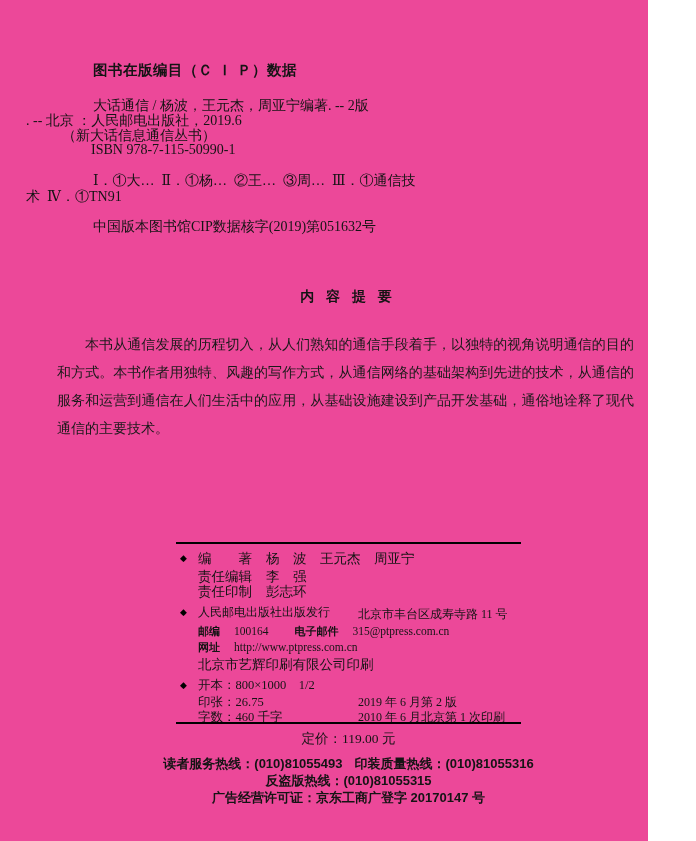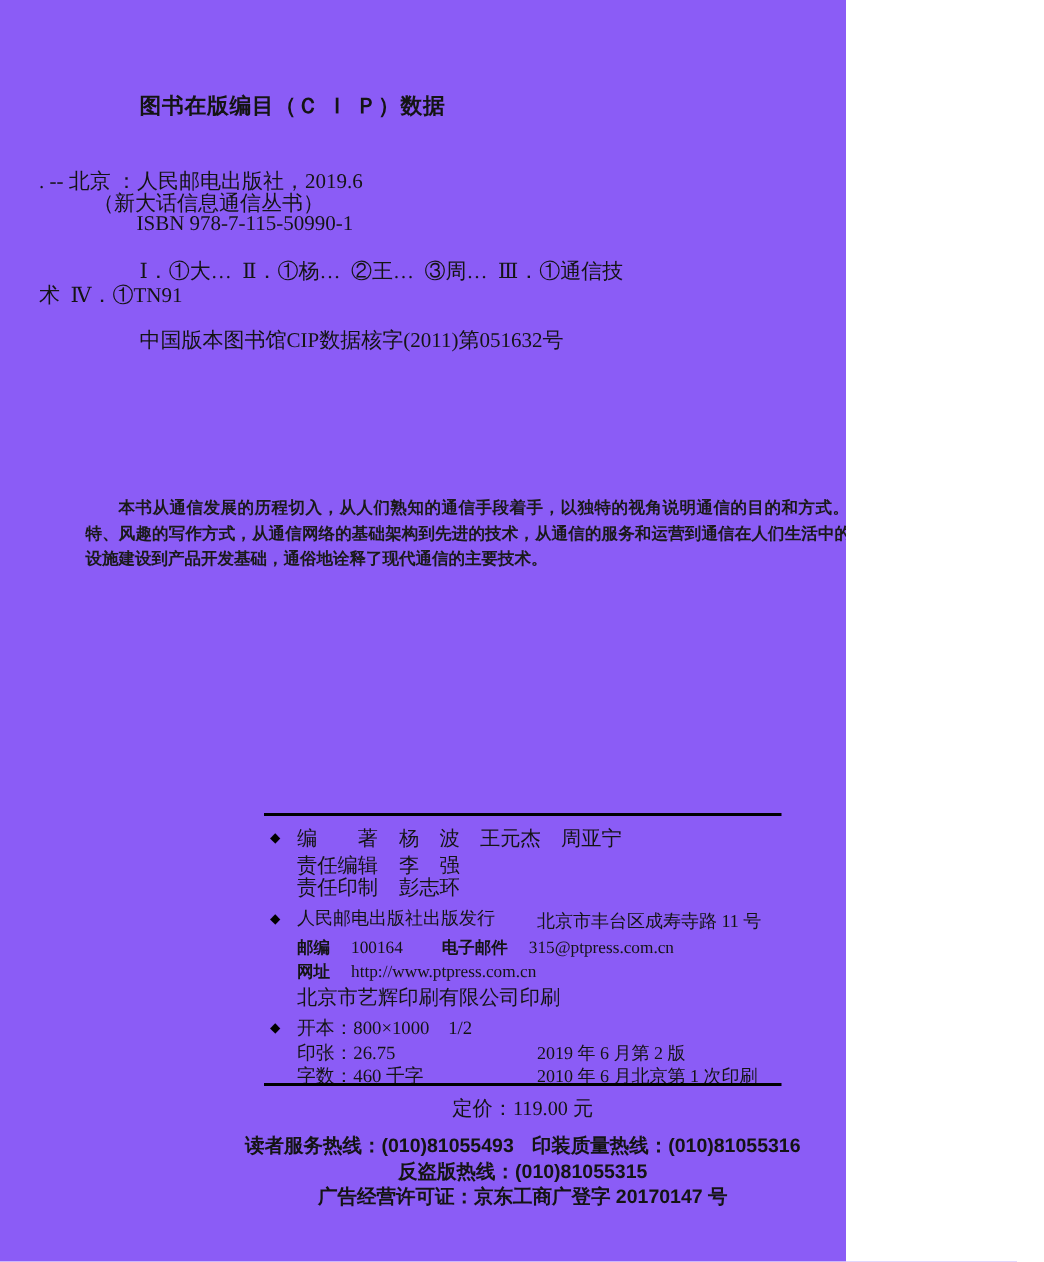--- a/index.html
+++ b/index.html
@@ -1,17 +1,17 @@
 <!DOCTYPE html>
 <html><head>
 <meta charset="utf-8">
 <style>
   html,body{margin:0;padding:0;background:#fff;}
   .page{
-    position:relative;width:564px;height:841px;background:#8b5cf6;overflow:hidden;
+    position:relative;width:648px;height:841px;background:#ec4899;overflow:hidden;
     font-family:"Liberation Serif","DejaVu Serif",serif;color:#141414;
     -webkit-font-smoothing:antialiased;
   }
   .abs{position:absolute;white-space:pre;}
   .sans{font-family:"Liberation Sans","DejaVu Sans",sans-serif;}
   .b{font-weight:bold;}
 
   
   .cip-header{left:93px;top:61px;font-size:14.5px;letter-spacing:.5px;}
   .cip-line1 {left:93px;top:97px;font-size:14px;}
@@ -19,21 +19,21 @@
   .cip-line3 {left:62px;top:127px;font-size:14px;}
   .cip-isbn  {left:91px;top:142px;font-size:14px;}
   .cip-class1{left:93px;top:172px;font-size:14px;}
   .cip-class2{left:26px;top:188px;font-size:14px;}
   .cip-record{left:93px;top:218px;font-size:14px;}
 
   
   .summary-title{left:0;top:288px;width:696px;text-align:center;font-size:14px;letter-spacing:4px;white-space:pre;}
   .summary-body{
     position:absolute;left:57px;top:331px;width:577px;
-    font-size:11px;line-height:17px;text-align:justify;color:#1a1a1a;font-weight:bold;
+    font-size:14px;line-height:28px;text-align:justify;color:#1a1a1a;
   }
   .summary-body p{margin:0;text-indent:2em;}
 
   
   .rule{position:absolute;left:176px;width:345px;height:2px;background:#000;}
   .rule-top{top:542px;}
   .rule-bottom{top:722px;}
   .bullet{position:absolute;left:180px;font-size:9px;color:#000;}
   .c-row{position:absolute;left:198px;font-size:13.5px;white-space:pre;}
   .gap{display:inline-block;width:14px;}
@@ -48,27 +48,29 @@
   .hl2{top:772px;}
   .hl3{top:789px;}
   .hl-gap{display:inline-block;width:12px;}
 </style>
 </head>
 <body>
 
 <div class="page">
 
   <div class="abs cip-header sans b">图书在版编目（Ｃ Ｉ Ｐ）数据</div>
+  <div class="abs cip-line1">大话通信 / 杨波，王元杰，周亚宁编著. -- 2版</div>
   <div class="abs cip-line2">. -- 北京 ：人民邮电出版社，2019.6</div>
   <div class="abs cip-line3">（新大话信息通信丛书）</div>
   <div class="abs cip-isbn">ISBN 978-7-115-50990-1</div>
   <div class="abs cip-class1">Ⅰ．①大…  Ⅱ．①杨…  ②王…  ③周…  Ⅲ．①通信技</div>
   <div class="abs cip-class2">术  Ⅳ．①TN91</div>
-  <div class="abs cip-record">中国版本图书馆CIP数据核字(2011)第051632号</div>
+  <div class="abs cip-record">中国版本图书馆CIP数据核字(2019)第051632号</div>
 
+  <div class="abs summary-title sans b">内 容 提 要</div>
   <div class="summary-body">
     <p>本书从通信发展的历程切入，从人们熟知的通信手段着手，以独特的视角说明通信的目的和方式。本书作者用独特、风趣的写作方式，从通信网络的基础架构到先进的技术，从通信的服务和运营到通信在人们生活中的应用，从基础设施建设到产品开发基础，通俗地诠释了现代通信的主要技术。</p>
   </div>
 
   <div class="rule rule-top"></div>
 
   <div class="bullet" style="top:553px;">◆</div>
   <div class="c-row" style="top:550px;"><span>编　　著</span><span class="gap"></span><span>杨　波　王元杰　周亚宁</span></div>
 
   <div class="c-row" style="top:568px;"><span>责任编辑</span><span class="gap"></span><span>李　强</span></div>

